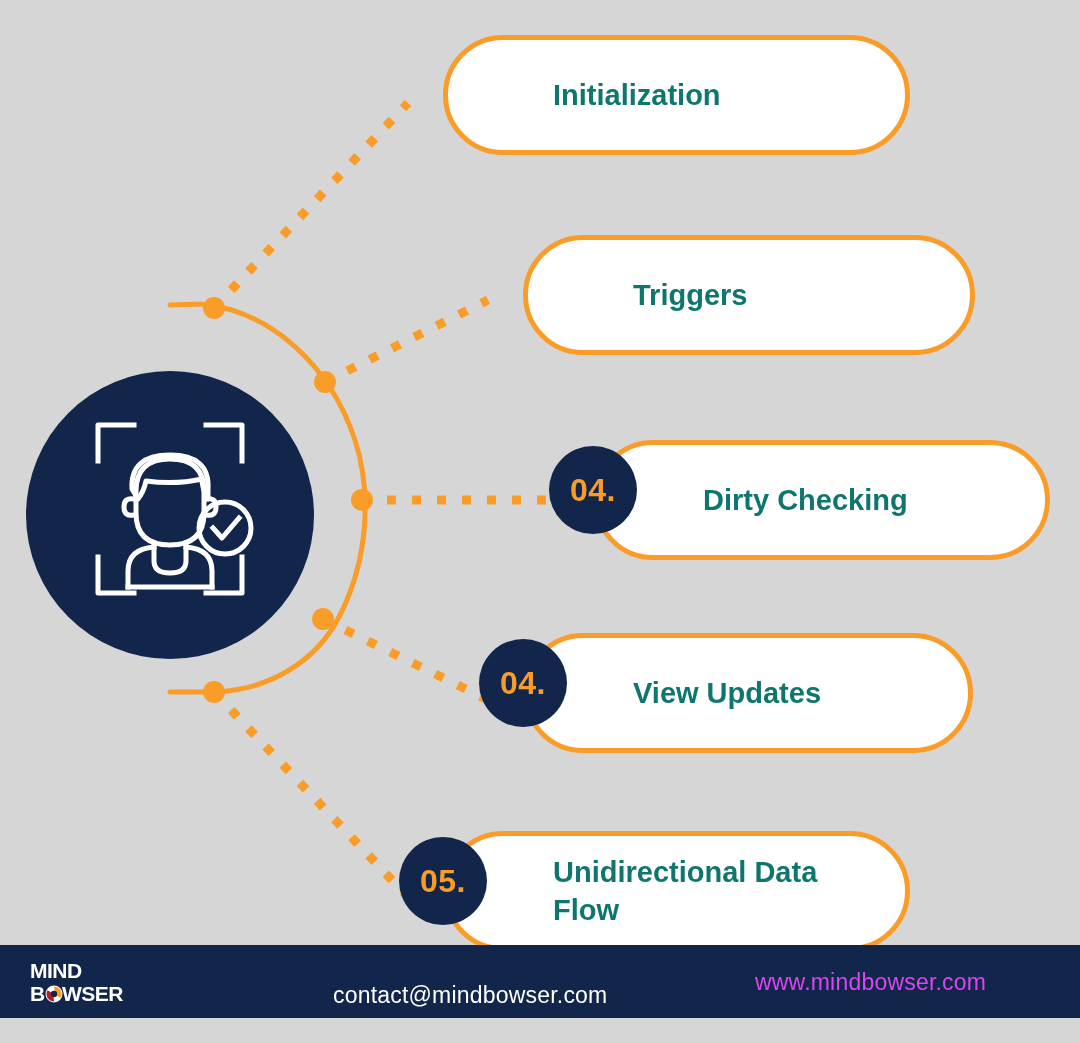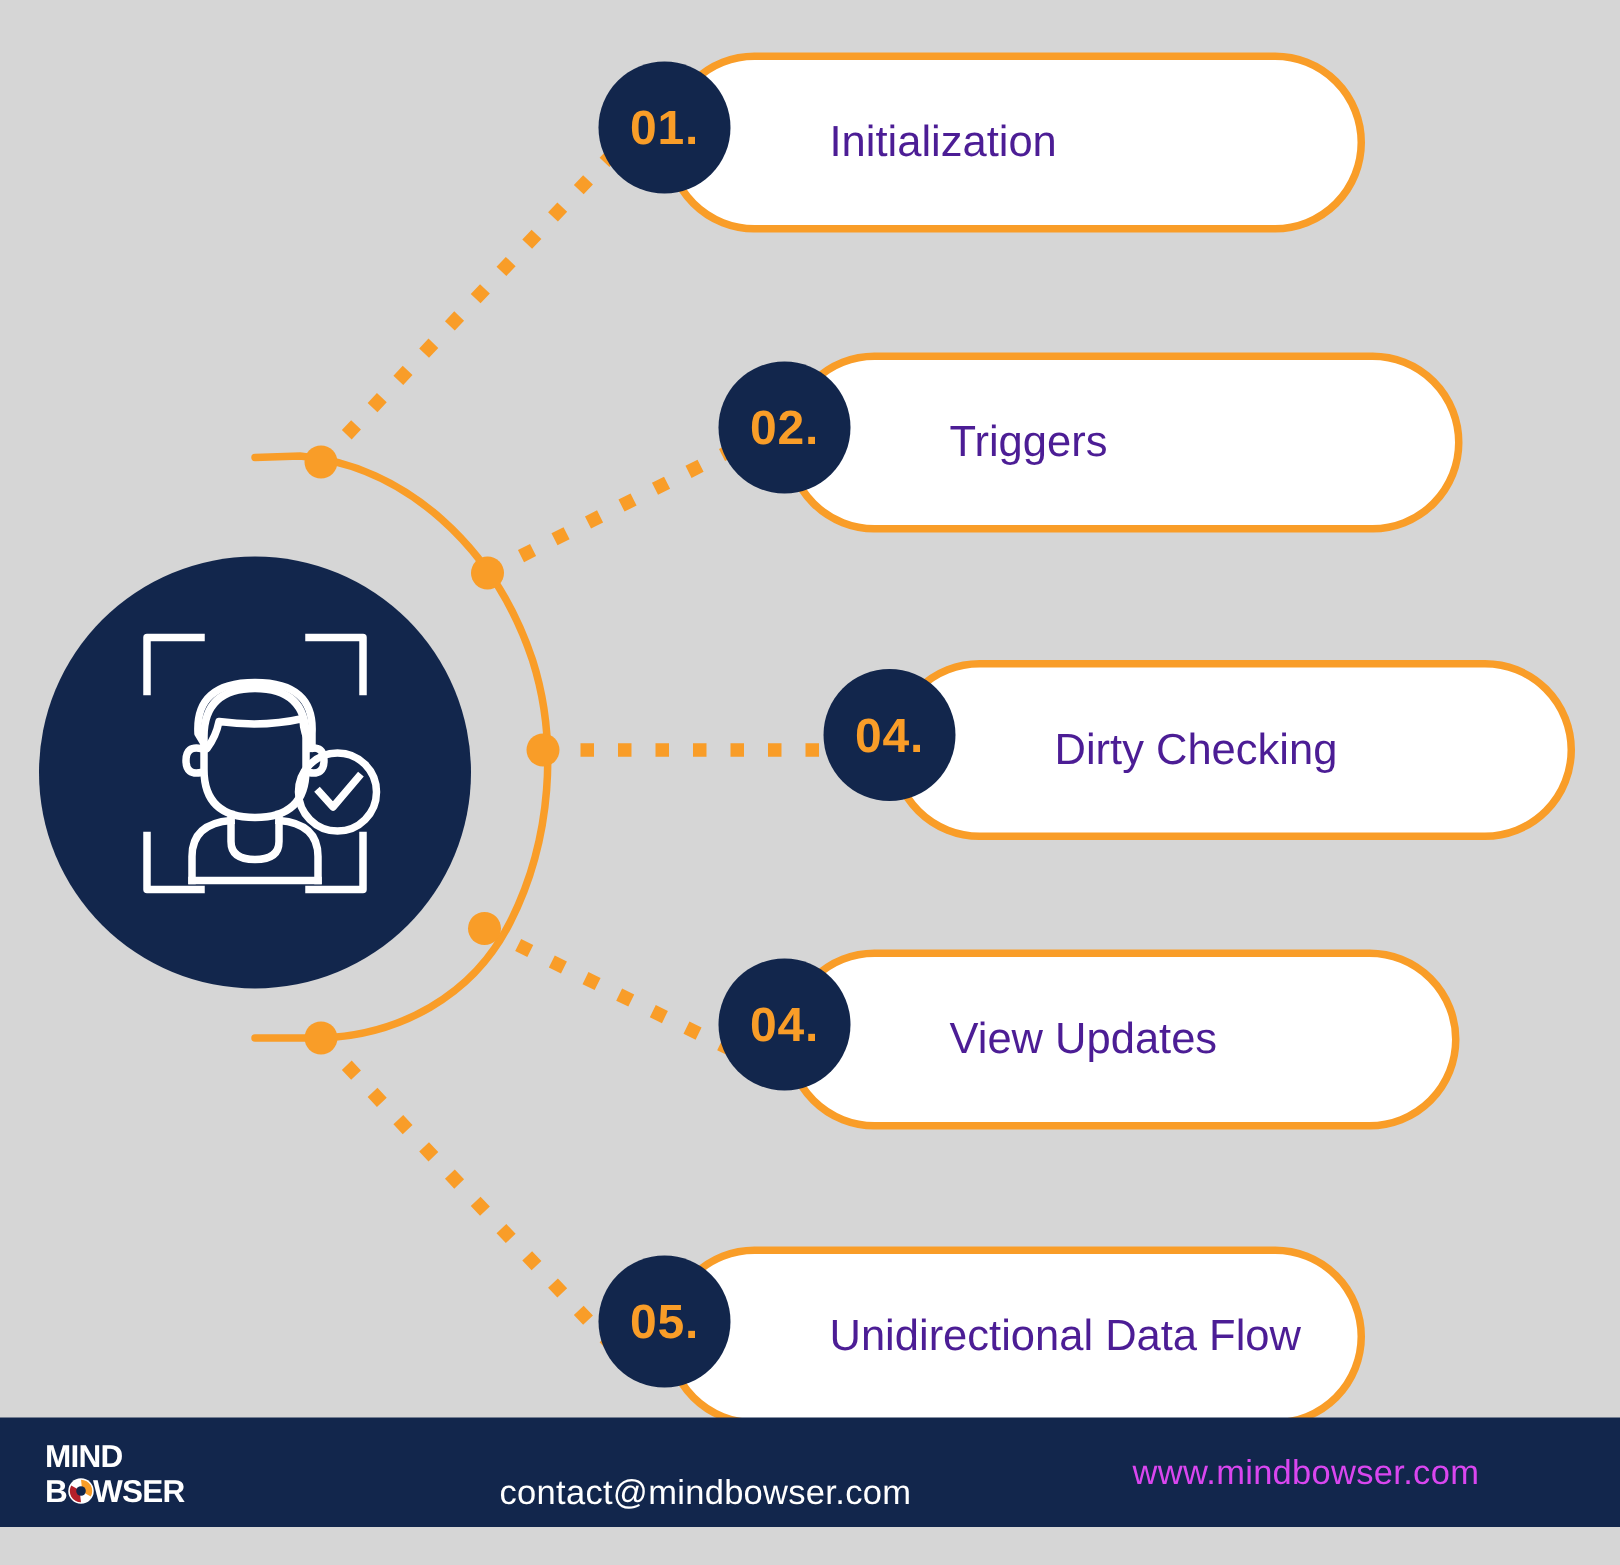--- a/index.html
+++ b/index.html
@@ -84,23 +84,23 @@
     line-height: 1;
   }
   .step .label {
     position: absolute;
     top: 0;
     height: 120px;
     left: 110px;
     right: 40px;
     display: flex;
     align-items: center;
-    color: #4c1d95;
+    color: #0f766e;
     font-size: 29px;
-    font-weight: normal;
+    font-weight: bold;
     line-height: 1.32;
     z-index: 2;
   }
 
   
   #step-1 { left: 443px; top: 35px;  width: 467px; }
   #step-2 { left: 523px; top: 235px; width: 452px; }
   #step-3 { left: 593px; top: 440px; width: 457px; }
   #step-4 { left: 523px; top: 633px; width: 450px; }
   #step-5 { left: 443px; top: 831px; width: 467px; }
@@ -190,31 +190,25 @@
         <line x1="58" y1="172" x2="142" y2="172"></line>
 
         <circle cx="155" cy="113" r="26"></circle>
         <polyline points="143,113 152,123 169,103"></polyline>
       </g>
     </svg>
   </div>
 
   <div class="step" id="step-1">
     <div class="card"></div>
-    <div class="badge">
-      <span class="badge-num">01.</span>
-    </div>
     <div class="label">Initialization</div>
   </div>
 
   <div class="step" id="step-2">
     <div class="card"></div>
-    <div class="badge">
-      <span class="badge-num">02.</span>
-    </div>
     <div class="label">Triggers</div>
   </div>
 
   <div class="step" id="step-3">
     <div class="card"></div>
     <div class="badge">
       <span class="badge-num">04.</span>
     </div>
     <div class="label">Dirty Checking</div>
   </div>

